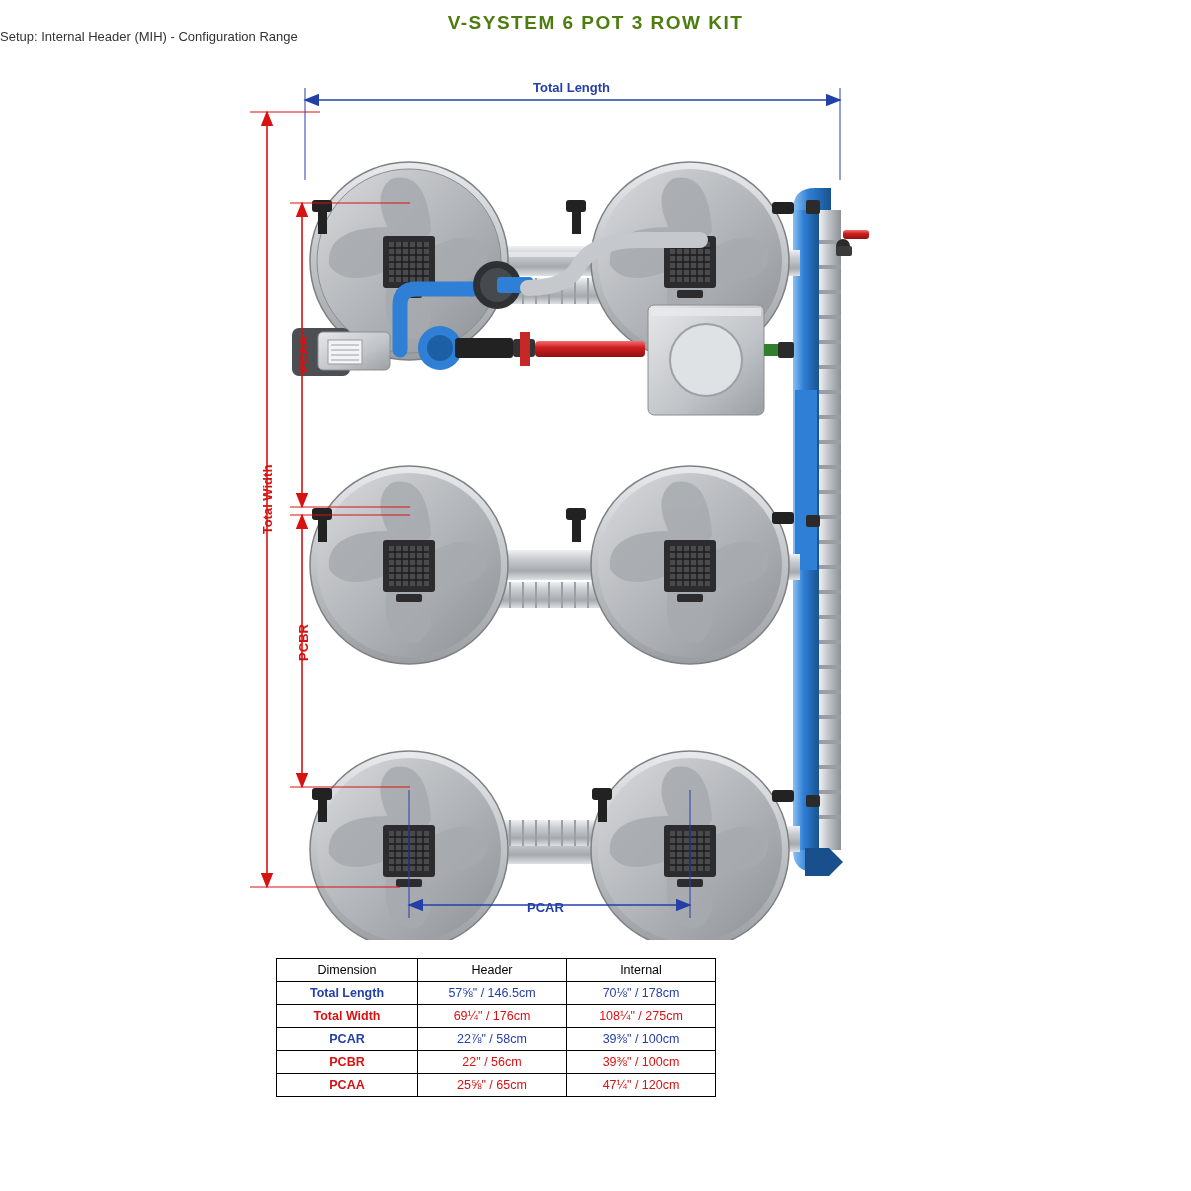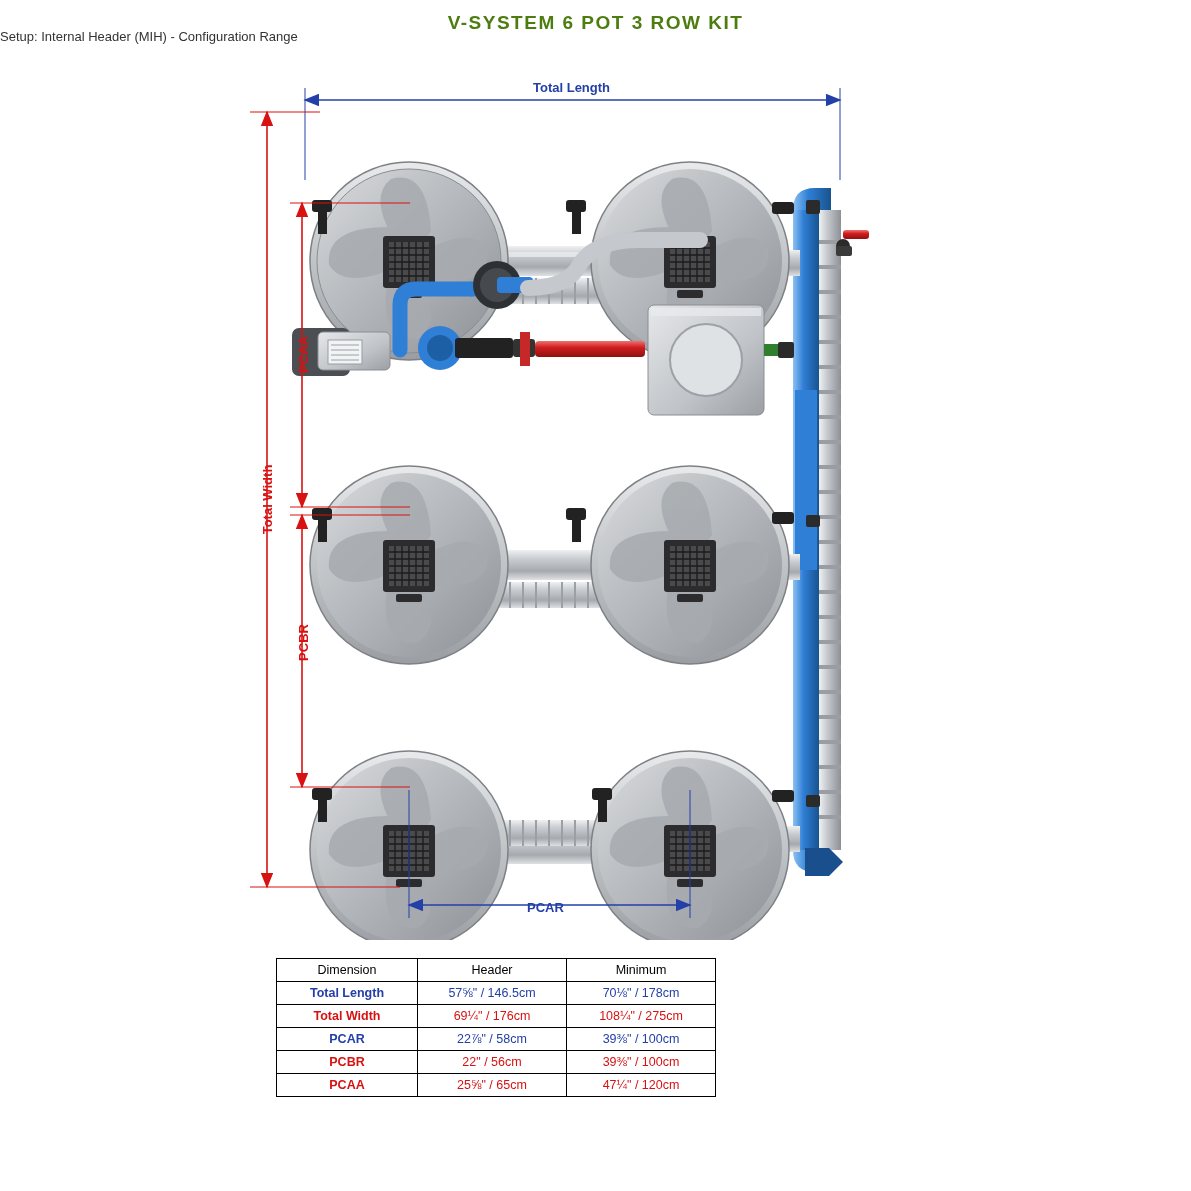--- a/index.html
+++ b/index.html
@@ -475,21 +475,21 @@
 <div class="dimlabel dim-red rot" style="left:273px;top:287px;width:60px;text-align:center;">PCAA</div>
 <div class="dimlabel dim-red rot" style="left:273px;top:575px;width:60px;text-align:center;">PCBR</div>
 <div class="dimlabel dim-blue" style="left:527px;top:840px;">PCAR</div>
 </div>
 
 <table id="spec-table">
   <thead>
     <tr>
       <th class="w1">Dimension</th>
       <th class="w2">Header</th>
-      <th class="w3">Minimum</th>
+      <th class="w3">Internal</th>
     </tr>
   </thead>
   <tbody>
     <tr>
       <td class="dimname c-blue">Total Length</td>
       <td class="val c-blue">57⅝" / 146.5cm</td>
       <td class="val c-blue">70⅛" / 178cm</td>
     </tr>
     <tr>
       <td class="dimname c-red">Total Width</td>

